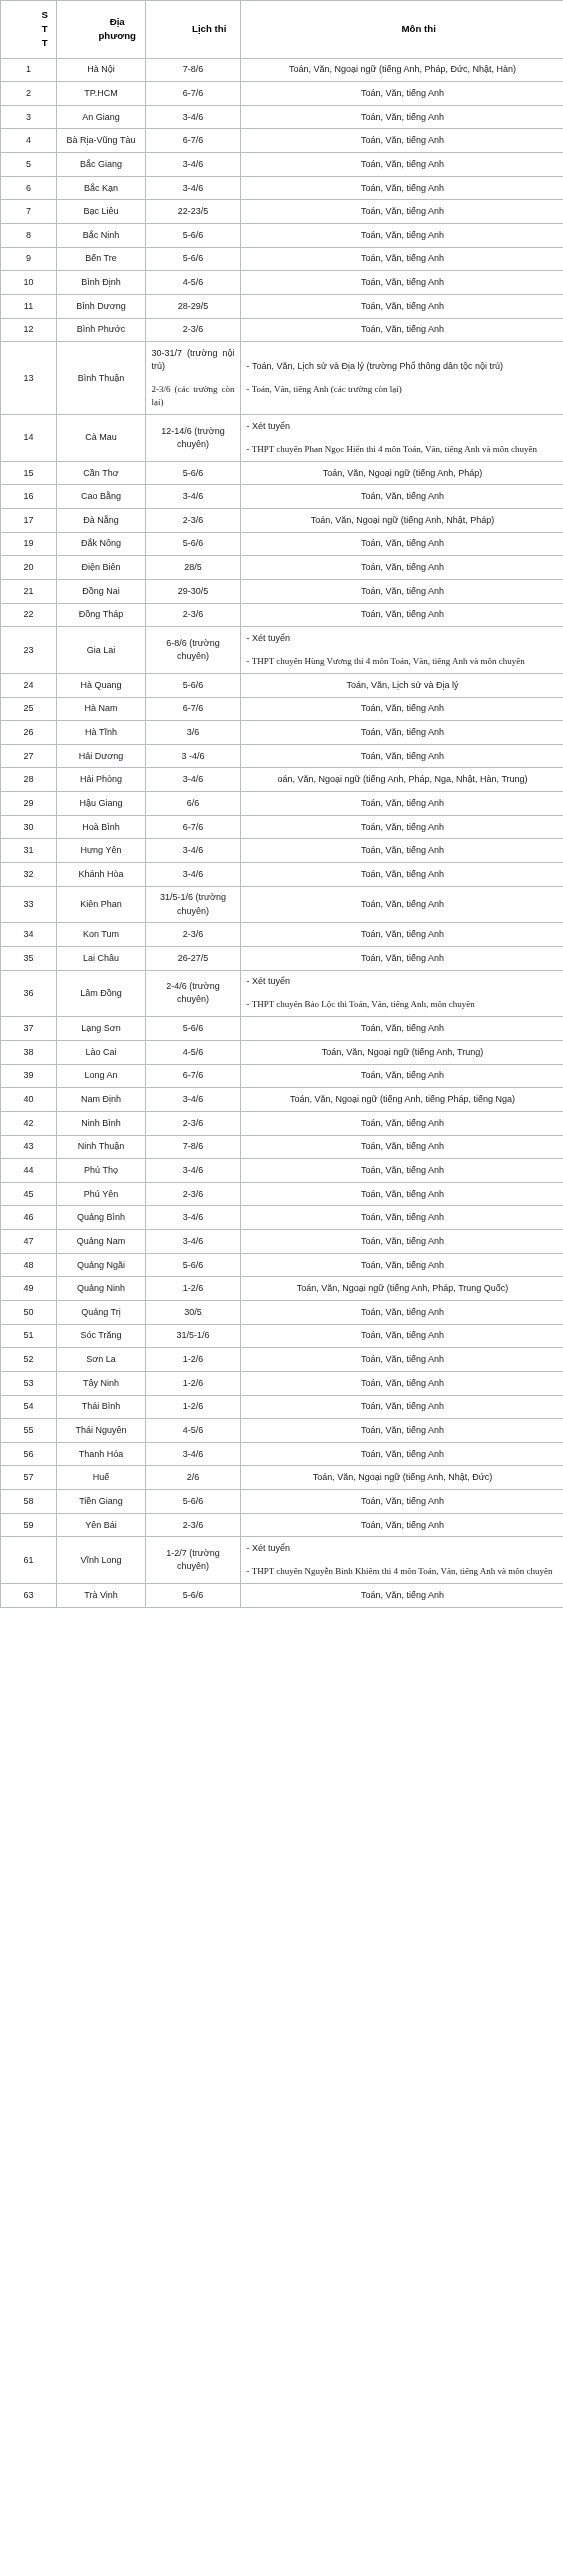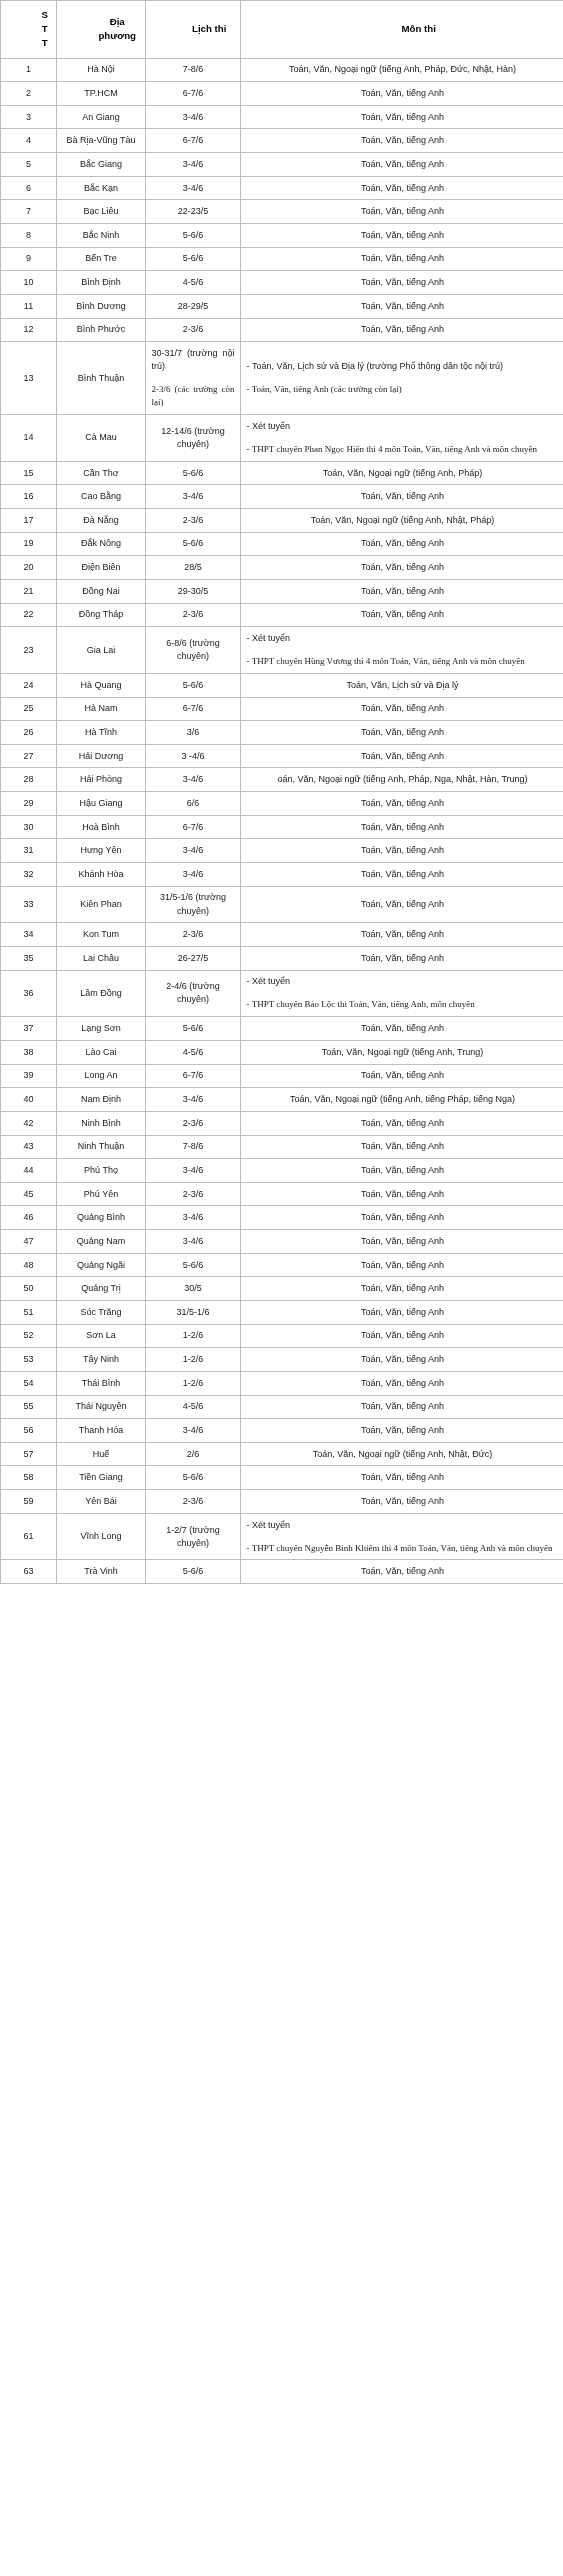--- a/index.html
+++ b/index.html
@@ -361,20 +361,26 @@
         <td class="sched">3-4/6</td>
         <td class="subj">Toán, Văn, tiếng Anh</td>
       </tr>
       <tr>
         <td class="stt">48</td>
         <td class="place">Quảng Ngãi</td>
         <td class="sched">5-6/6</td>
         <td class="subj">Toán, Văn, tiếng Anh</td>
       </tr>
       <tr>
+        <td class="stt">49</td>
+        <td class="place">Quảng Ninh</td>
+        <td class="sched">1-2/6</td>
+        <td class="subj">Toán, Văn, Ngoại ngữ (tiếng Anh, Pháp, Trung Quốc)</td>
+      </tr>
+      <tr>
         <td class="stt">50</td>
         <td class="place">Quảng Trị</td>
         <td class="sched">30/5</td>
         <td class="subj">Toán, Văn, tiếng Anh</td>
       </tr>
       <tr>
         <td class="stt">51</td>
         <td class="place">Sóc Trăng</td>
         <td class="sched">31/5-1/6</td>
         <td class="subj">Toán, Văn, tiếng Anh</td>

